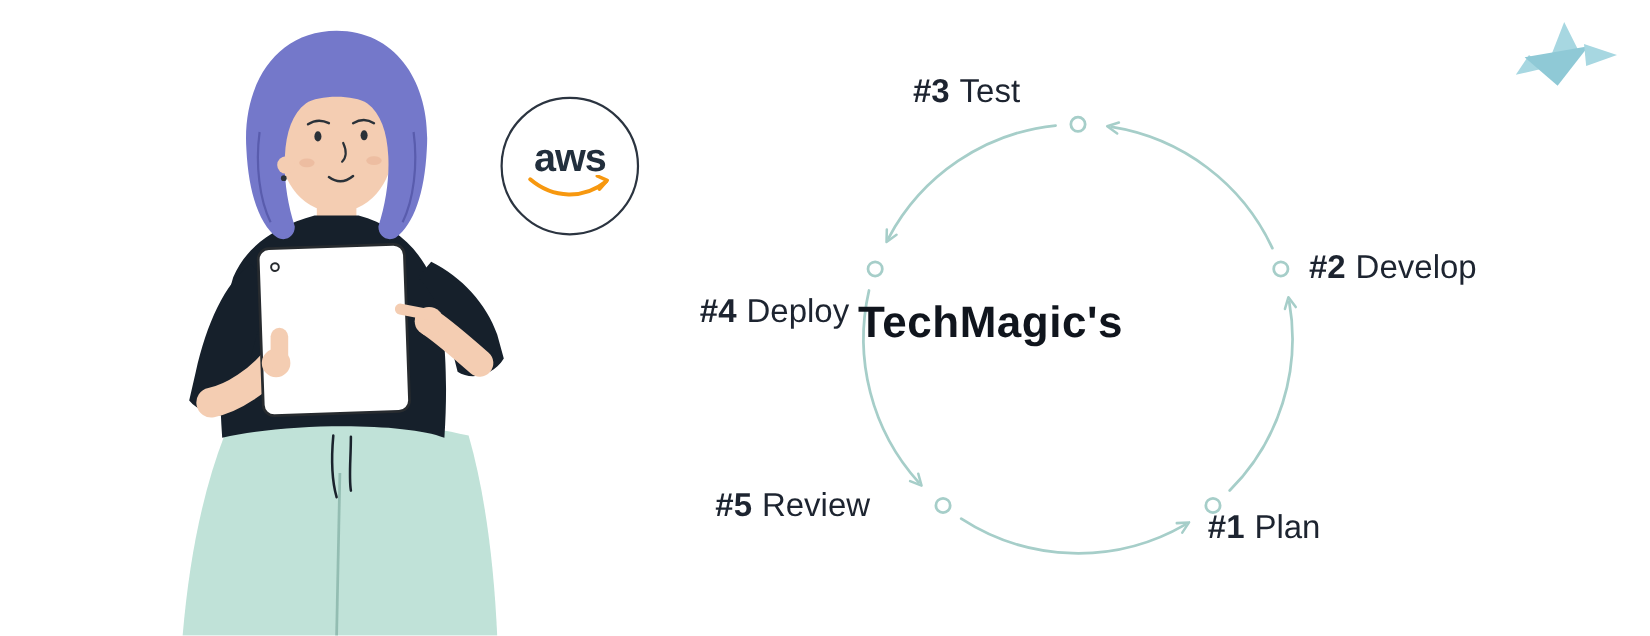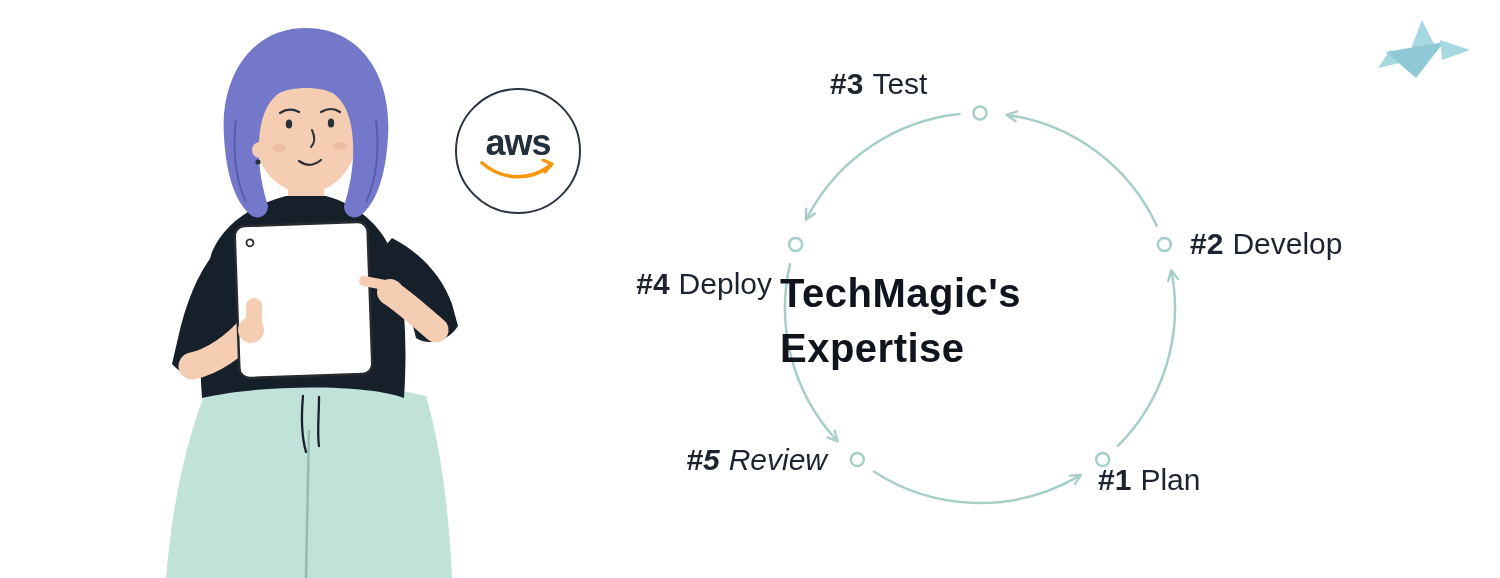--- a/index.html
+++ b/index.html
@@ -12,21 +12,21 @@
 
   
   .step-label {
     position:absolute; font-size:30px; line-height:34px; color:#1d2430; white-space:nowrap;
   }
   .step-label .num { font-weight:800; margin-right:9px; }
   .step-label .word { font-weight:400; }
   .label-3 { left:830px; top:67px; width:300px; }
   .label-2 { left:1190px; top:227px; }
   .label-1 { left:1098px; top:443px;margin-top:20px; }
-  .label-5 { right:673px; top:443px; text-align:right;font-style:italic; }
+  .label-5 { right:709px; top:443px; text-align:right; }
   .label-4 { right:728px; top:227px; text-align:right;margin-top:40px; }
 
   .diagram-title {
     position:absolute; left:780px; top:266px; width:400px; text-align:left;
     font-size:40px; line-height:55px; font-weight:800; color:#10151d; letter-spacing:0.5px;
   }
 
   
   .bubble {
     position:absolute; left:455px; top:88px; width:122px; height:122px;
@@ -142,21 +142,20 @@
       <circle cx="980" cy="113" r="6.5"></circle>
       <circle cx="1164.4" cy="244.5" r="6.5"></circle>
       <circle cx="1102.7" cy="459.5" r="6.5"></circle>
       <circle cx="857.3" cy="459.5" r="6.5"></circle>
       <circle cx="795.6" cy="244.5" r="6.5"></circle>
     </g>
   </svg>
 
   <div class="diagram-title">
     <div>TechMagic's</div>
-    <div>Expertise</div>
   </div>
 
   <div class="step-label label-3">
     <span class="num">#3</span><span class="word">Test</span>
   </div>
   <div class="step-label label-2">
     <span class="num">#2</span><span class="word">Develop</span>
   </div>
   <div class="step-label label-1">
     <span class="num">#1</span><span class="word">Plan</span>

